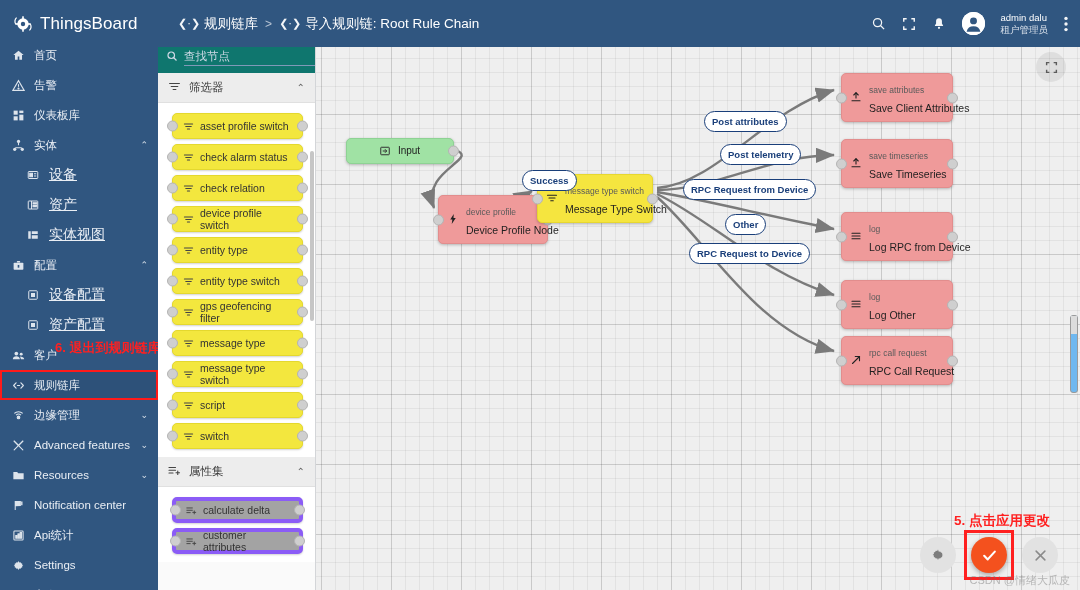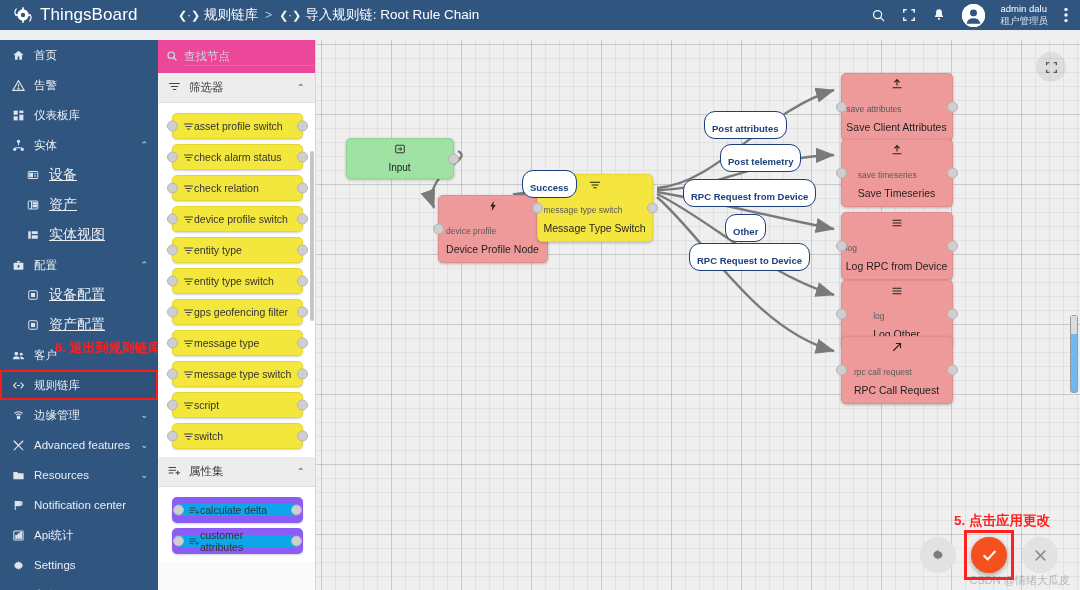--- a/index.html
+++ b/index.html
@@ -6,21 +6,21 @@
   html, body {
     width: 1080px; height: 590px;
     font-family: "Liberation Sans", "DejaVu Sans", sans-serif;
     overflow: hidden;
     background: #eceef0;
   }
   #app { position: relative; width: 1080px; height: 590px; }
 
   
   .topbar {
-    position: absolute; left: 0; top: 0; width: 1080px; height: 30px;
+    position: absolute; left: 0; top: 0; width: 1080px; height: 47px;
     background: #305680; display: flex; align-items: center; z-index: 40;
   }
   .brand { width: 158px; height: 40px; display: flex; align-items: center; gap: 6px; padding-left: 12px; }
   .brand-logo { width: 22px; height: 22px; position: relative; flex: 0 0 auto; }
   .brand-name { color: #fff; font-size: 17px; letter-spacing: .1px; }
 
   .breadcrumb { display: flex; align-items: center; gap: 7px; color: #dfe5ec; font-size: 13.5px; margin-left: 20px; }
   .bc-link { color: #fff; display: flex; align-items: center; gap: 4px; }
   .bc-sep { color: #b8c4d4; font-size: 12px; }
   .bc-current { color: #fff; }
@@ -55,47 +55,47 @@
     position: absolute; left: 55px; top: 299px; font-size: 13px; color: #ff2020;
     font-weight: 700; z-index: 45; white-space: nowrap; pointer-events: none;
   }
 
   
   .libpanel {
     position: absolute; left: 158px; top: 40px; width: 158px; height: 550px;
     background: #fafafa; border-right: 1px solid #d3d5d8; overflow: hidden;
   }
   .lib-search {
-    height: 33px; background: #ec4899; display: flex; align-items: center;
+    height: 33px; background: #0f766e; display: flex; align-items: center;
     gap: 6px; padding: 0 20px 0 8px;
   }
   .lib-search .sico { color: #cfd9e6; font-size: 11px; }
   .lib-search input {
     flex: 1; background: transparent; border: none; outline: none;
     border-bottom: 1px solid #7f99b8; color: #fff; font-size: 11.5px;
     font-family: inherit; padding: 2px 0 3px;
   }
   .lib-search input::placeholder { color: #cdd8e5; }
 
   .lib-scroll { height: 517px; overflow: hidden; position: relative; }
   .lib-sec-head {
     height: 30px; background: #ededed; border-bottom: 1px solid #e0e0e0;
     display: flex; align-items: center; gap: 8px; padding: 0 10px;
     font-size: 11.5px; color: #3a3a3a;
   }
   .lib-sec-head .caret { margin-left: auto; font-size: 10px; color: #666; }
   .lib-body { padding: 5px 0 3px; background: #fff; }
   .node-chip {
     position: relative; margin: 5px 12px 5px 14px; height: 26px;
-    border-radius: 5px; display: flex; align-items: center; 
+    border-radius: 5px; display: flex; align-items: center; gap: 6px;
     padding: 0 10px; font-size: 10.5px; color: #333;
     box-shadow: 0 1px 2px rgba(0,0,0,.18); cursor: grab;
   }
   .node-chip.filter { background: #f3e73e; border: 1px solid #e4d82e; }
-  .node-chip.attr   { background: #0ea5e9; border: 7px solid #8b5cf6; }
+  .node-chip.attr   { background: #a3a3a3; border: 4px solid #8b5cf6; }
   .dot {
     position: absolute; width: 11px; height: 11px; border-radius: 50%;
     background: #cfcfcf; border: 1px solid #b4b4b4; top: 50%; transform: translateY(-50%);
   }
   .dot.l { left: -6px; }
   .dot.r { right: -6px; }
   .chip-ico { font-size: 10px; color: #444; display: inline-flex; }
   .lib-vscroll {
     position: absolute; right: 1px; top: 78px; width: 4px; height: 170px;
     background: #c6c6c6; border-radius: 2px;
@@ -111,34 +111,34 @@
       linear-gradient(to right, rgba(0,0,0,.11) 1px, transparent 1px),
       linear-gradient(to bottom, rgba(0,0,0,.11) 1px, transparent 1px);
     background-size: 14px 14px, 14px 14px, 70px 70px, 70px 70px;
     background-position: 5px 4px, 5px 4px, 5px 4px, 5px 4px;
   }
   .canvas-svg { position: absolute; left: 0; top: 0; width: 764px; height: 550px; }
 
   .rnode {
     position: absolute; border-radius: 5px; padding: 4px 9px 5px 8px;
     display: flex; align-items: center; gap: 7px;
-    box-shadow: 0 1px 3px rgba(0,0,0,.25); cursor: pointer; flex-direction: column;
+    box-shadow: 0 1px 3px rgba(0,0,0,.25); cursor: pointer;
   }
   .rnode.green { background: #a0e2a4; border: 1px solid #8ed294; }
   .rnode.red   { background: #ef9a9a; border: 1px solid #e28d8d; }
   .rnode.yellow{ background: #f5e53f; border: 1px solid #e7d72f; }
   .rn-ico { font-size: 12px; color: #333; flex: 0 0 auto; display: inline-flex; }
   .rn-txt { line-height: 1.2; }
   .rn-type { font-size: 8.5px; color: #5a5a5a; white-space: nowrap; }
   .rn-title { font-size: 10.5px; color: #1f1f1f; white-space: nowrap; }
   .rn-single { font-size: 10px; color: #222; }
 
   .elabel {
     position: absolute; background: #fff; border: 1.5px solid #1a3f7a;
-    border-radius: 11px; padding: 11px 7px 2px; font-size: 9.5px; color: #1a3f7a;
+    border-radius: 11px; padding: 4px 7px 2px; font-size: 9.5px; color: #1a3f7a;
     white-space: nowrap; font-weight: 700; line-height: 1.35; z-index: 6;
   }
 
   .fs-btn {
     position: absolute; right: 14px; top: 12px; width: 30px; height: 30px;
     border-radius: 50%; background: rgba(0,0,0,.07);
     display: flex; align-items: center; justify-content: center;
     color: #5c5c5c; font-size: 12px; cursor: pointer; z-index: 8;
   }
   .cv-scroll {

